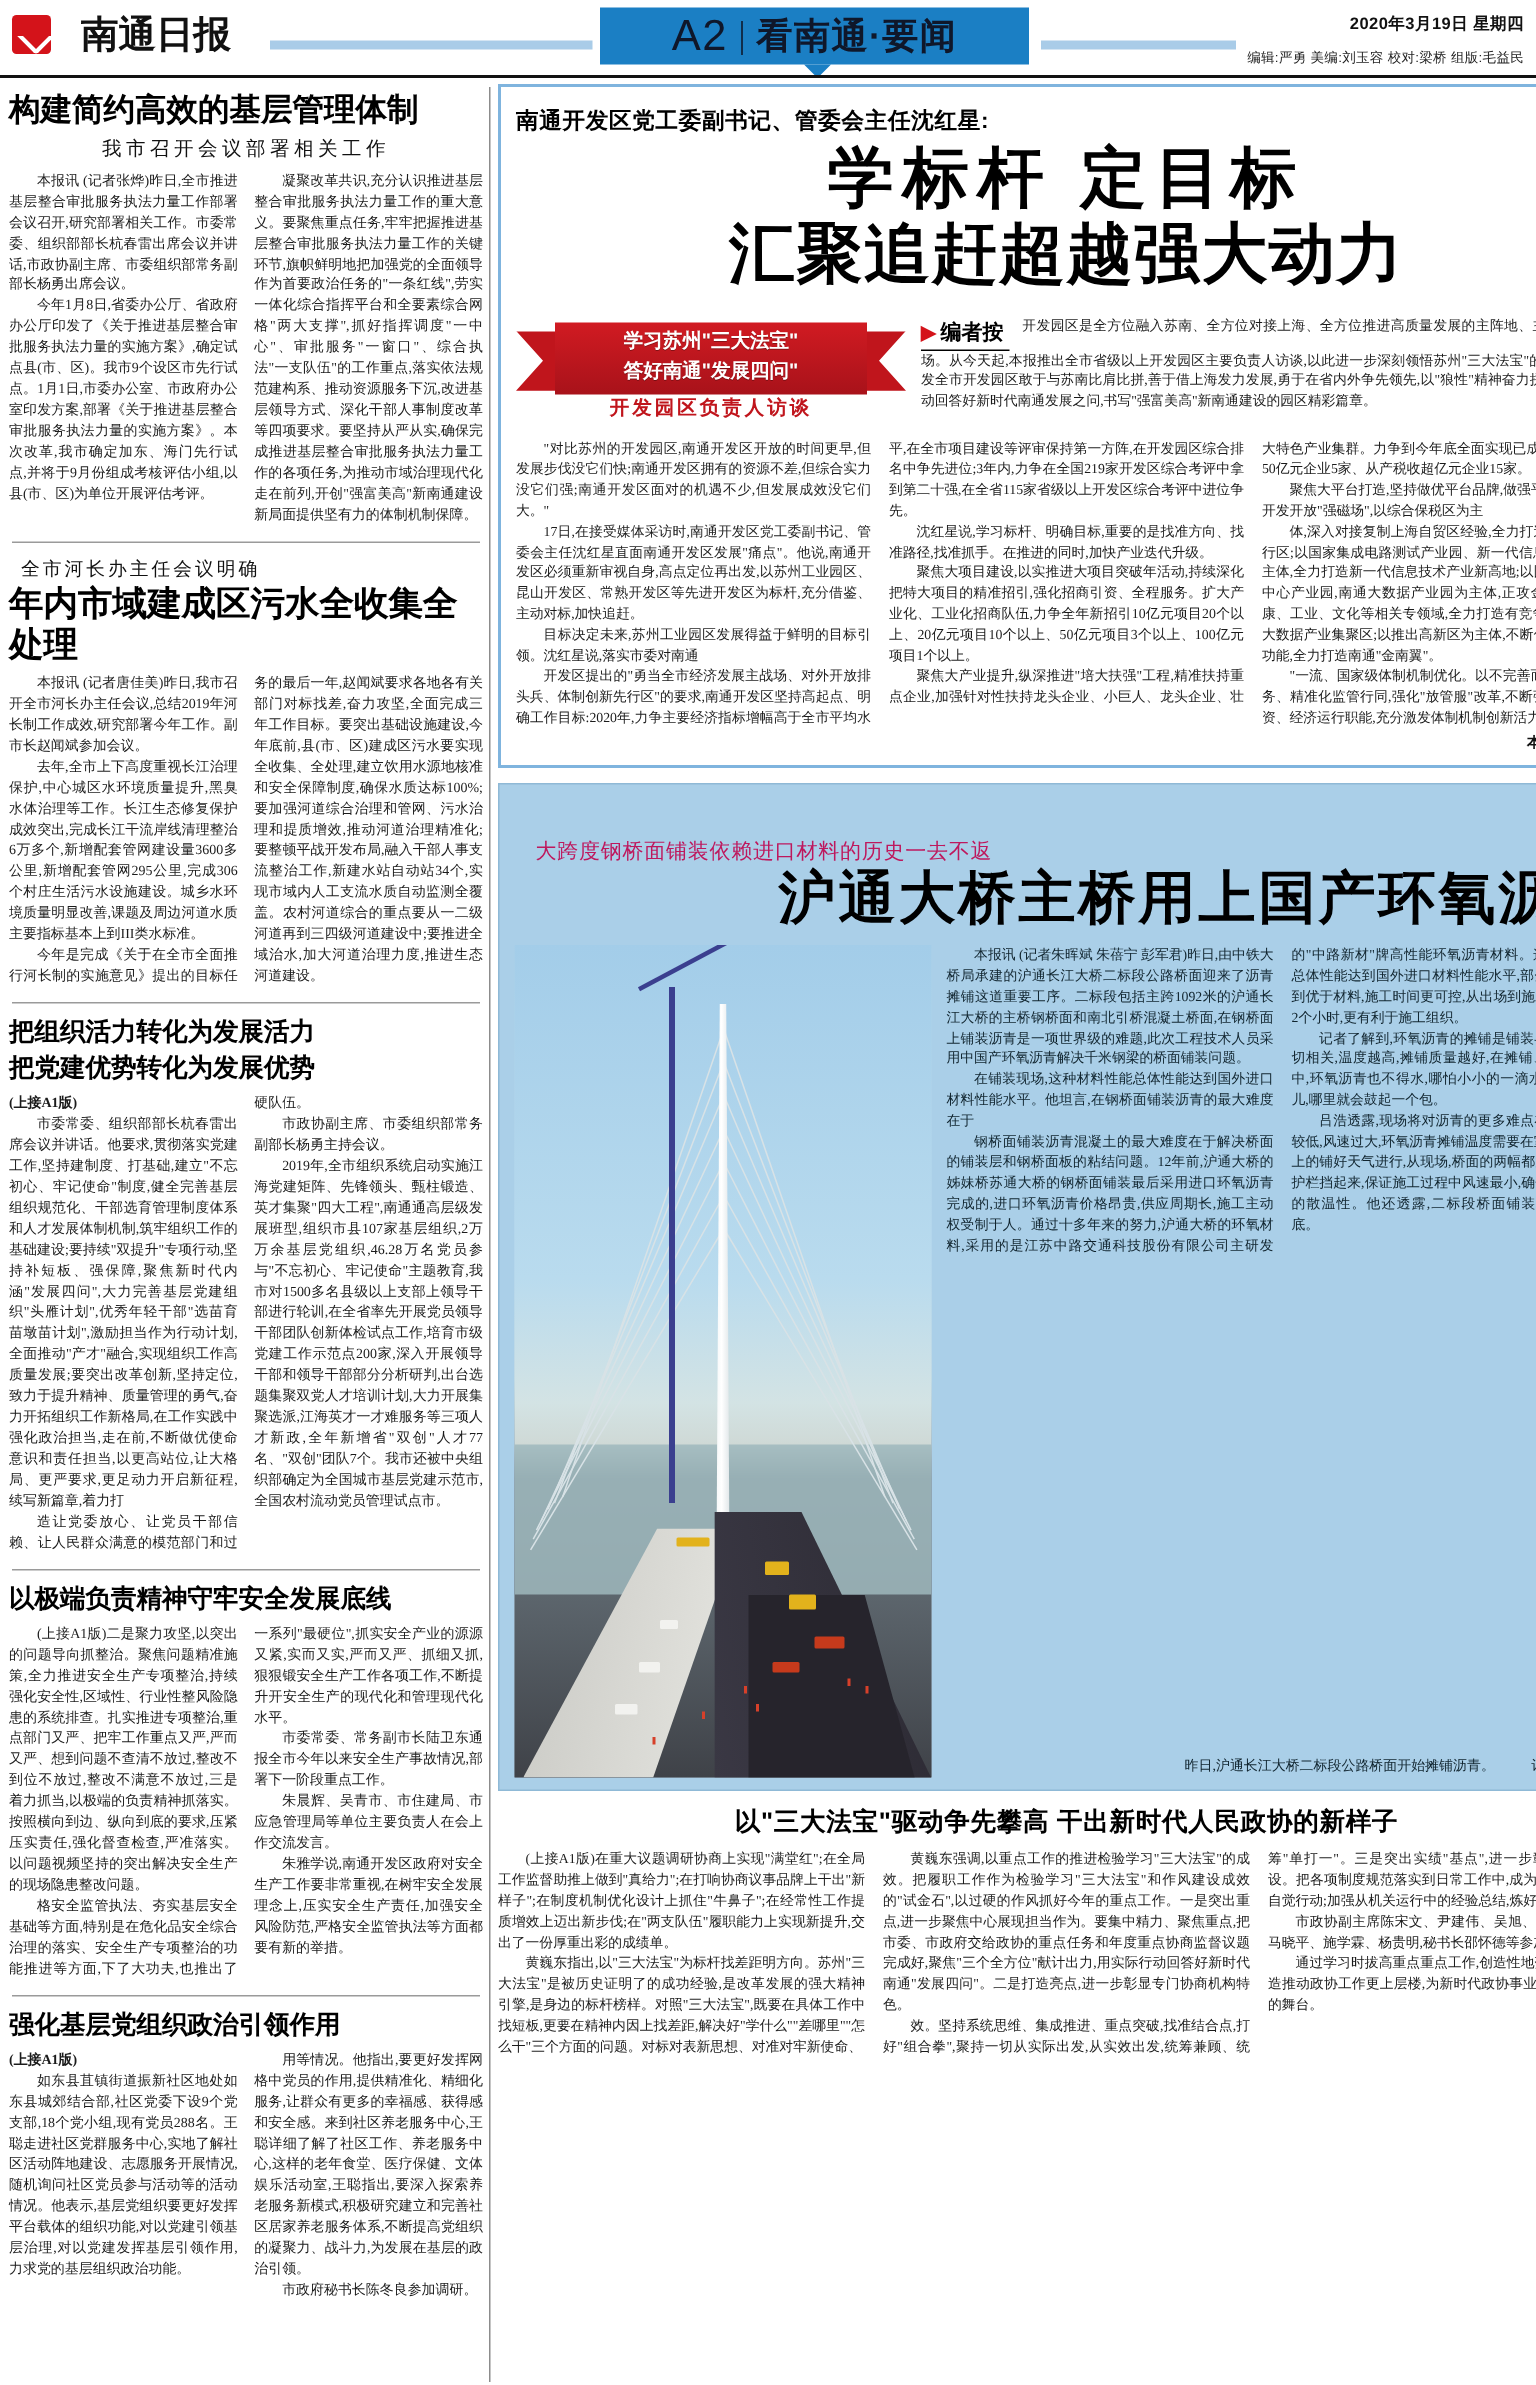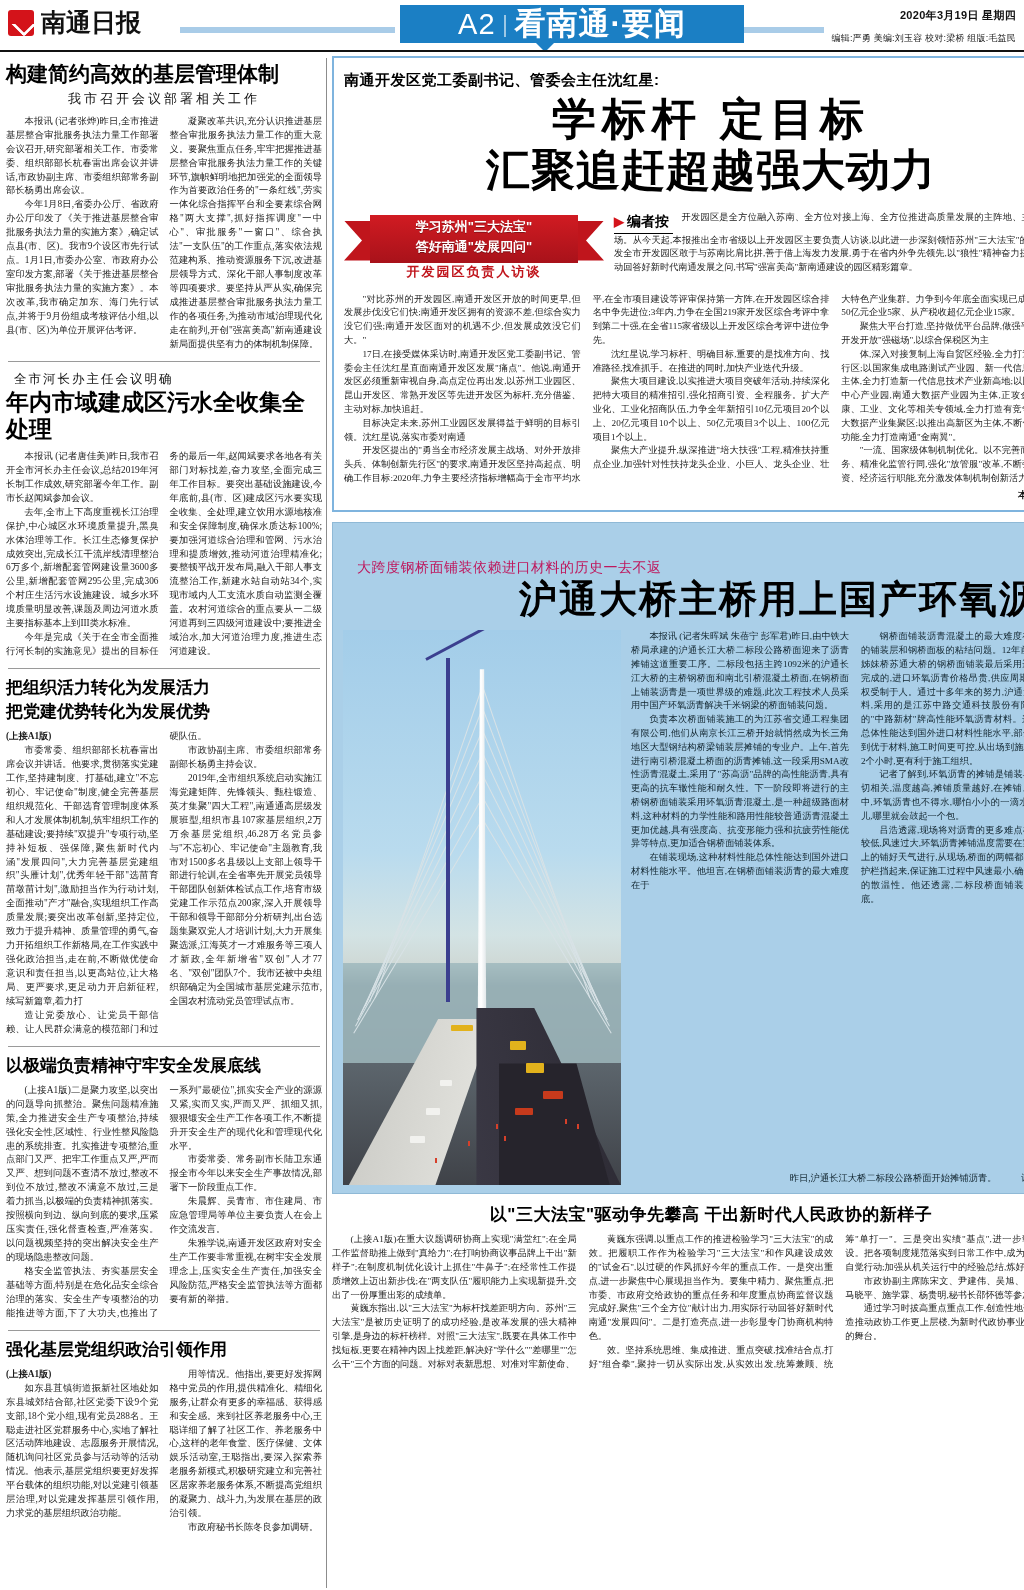--- a/index.html
+++ b/index.html
@@ -8,33 +8,33 @@
     background:#ffffff;
     font-family:"Liberation Serif","DejaVu Serif",serif;
     color:#111;
     overflow:hidden;
     position:relative;
   }
   .page{position:relative;width:1024px;height:1590px;}
 
   
   .masthead{position:relative;height:52px;}
-  .logo-wrap{position:absolute;left:8px;top:6px;display:flex;align-items:center;gap:7px;}
+  .logo-wrap{position:absolute;left:8px;top:6px;display:flex;align-items:center;gap:20px;}
   .logo-mark{width:26px;height:26px;background:#d4131a;border-radius:3px;position:relative;}
   .logo-mark:after{content:"";position:absolute;left:7px;top:5px;width:12px;height:12px;
      border:3px solid #fff;border-top-color:transparent;border-right-color:transparent;
      transform:rotate(-45deg);border-radius:0 0 0 3px;}
   .logo-text{font-family:"DejaVu Serif",serif;font-weight:bold;font-size:25px;letter-spacing:0px;color:#111;}
   .rule-l{position:absolute;left:180px;top:27px;width:215px;height:6px;background:#a9cce8;}
   .rule-r{position:absolute;left:694px;top:27px;width:130px;height:6px;background:#a9cce8;}
-  .sectionbox{position:absolute;left:400px;top:5px;width:344px;height:38px;background:#1b7fc4;
-     display:flex;align-items:center;justify-content:center;color:#ffffff;}
+  .sectionbox{position:absolute;left:400px;top:5px;width:286px;height:38px;background:#1b7fc4;
+     display:flex;align-items:center;justify-content:center;color:#0f172a;}
   .sectionbox .sb-a{font-family:"Liberation Sans",sans-serif;font-size:29px;font-weight:300;letter-spacing:1px;}
   .sectionbox .sb-div{margin:0 7px;font-size:25px;opacity:.85;}
-  .sectionbox .sb-t{font-family:"Liberation Sans",sans-serif;font-size:31px;font-weight:bold;letter-spacing:1px;}
+  .sectionbox .sb-t{font-family:"Liberation Sans",sans-serif;font-size:24px;font-weight:bold;letter-spacing:1px;}
   .sb-notch{position:absolute;left:536px;top:43px;width:0;height:0;
      border-left:9px solid transparent;border-right:9px solid transparent;border-top:9px solid #1b7fc4;}
   .date-line{position:absolute;right:8px;top:8px;font-family:"Liberation Sans",sans-serif;
      font-size:11px;font-weight:bold;color:#111;letter-spacing:.3px;}
   .staff-line{position:absolute;right:8px;top:32px;font-family:"Liberation Sans",sans-serif;
      font-size:9px;color:#222;letter-spacing:.2px;}
   .mast-rule{position:absolute;left:0;top:50px;width:1024px;height:2px;background:#111;}
 
   
   .cols{position:absolute;top:56px;left:0;width:1024px;height:1534px;}
@@ -320,21 +320,20 @@
             <div class="worker" style="left:58%;top:91%"></div>
             <div class="worker" style="left:80%;top:88%"></div>
             <div class="worker" style="left:84%;top:89%"></div>
             <div class="worker" style="left:33%;top:95%"></div>
             <div class="worker" style="left:45%;top:92%"></div>
           </div>
 
           <div style="flex:1;display:flex;flex-direction:column;">
             <div class="b-text">
               <p>本报讯 (记者朱晖斌 朱蓓宁 彭军君)昨日,由中铁大桥局承建的沪通长江大桥二标段公路桥面迎来了沥青摊铺这道重要工序。二标段包括主跨1092米的沪通长江大桥的主桥钢桥面和南北引桥混凝土桥面,在钢桥面上铺装沥青是一项世界级的难题,此次工程技术人员采用中国产环氧沥青解决千米钢梁的桥面铺装问题。</p>
-              <p>负责本次桥面铺装施工的为江苏省交通工程集团有限公司,他们从南京长江三桥开始就悄然成为长三角地区大型钢结构桥梁铺装层摊铺的专业户。上午,首先进行南引桥混凝土桥面的沥青摊铺,这一段采用SMA改性沥青混凝土,采用了"苏高沥"品牌的高性能沥青,具有更高的抗车辙性能和耐久性。下一阶段即将进行的主桥钢桥面铺装采用环氧沥青混凝土,是一种超级路面材料,这种材料的力学性能和路用性能较普通沥青混凝土更加优越,具有强度高、抗变形能力强和抗疲劳性能优异等特点,更加适合钢桥面铺装体系。</p>
               <p>在铺装现场,这种材料性能总体性能达到国外进口材料性能水平。他坦言,在钢桥面铺装沥青的最大难度在于</p>
               <p>钢桥面铺装沥青混凝土的最大难度在于解决桥面的铺装层和钢桥面板的粘结问题。12年前,沪通大桥的姊妹桥苏通大桥的钢桥面铺装最后采用进口环氧沥青完成的,进口环氧沥青价格昂贵,供应周期长,施工主动权受制于人。通过十多年来的努力,沪通大桥的环氧材料,采用的是江苏中路交通科技股份有限公司主研发的"中路新材"牌高性能环氧沥青材料。这种材料性能总体性能达到国外进口材料性能水平,部分指标甚至达到优于材料,施工时间更可控,从出场到施工现场的部分2个小时,更有利于施工组织。</p>
               <p>记者了解到,环氧沥青的摊铺是铺装与天气条件密切相关,温度越高,摊铺质量越好,在摊铺、碾压的过程中,环氧沥青也不得水,哪怕小小的一滴水下去,滴在哪儿,哪里就会鼓起一个包。</p>
               <p>吕浩透露,现场将对沥青的更多难点在于桥上温度较低,风速过大,环氧沥青摊铺温度需要在室外温度15℃上的铺好天气进行,从现场,桥面的两幅都用厚的遮挡布护栏挡起来,保证施工过程中风速最小,确保铺装层材料的散温性。他还透露,二标段桥面铺装将持续到4月底。</p>
             </div>
             <div class="b-cap">
               <span>昨日,沪通长江大桥二标段公路桥面开始摊铺沥青。</span>
               <span style="margin-left:22px">记者 许丛军摄</span>
             </div>
           </div>

